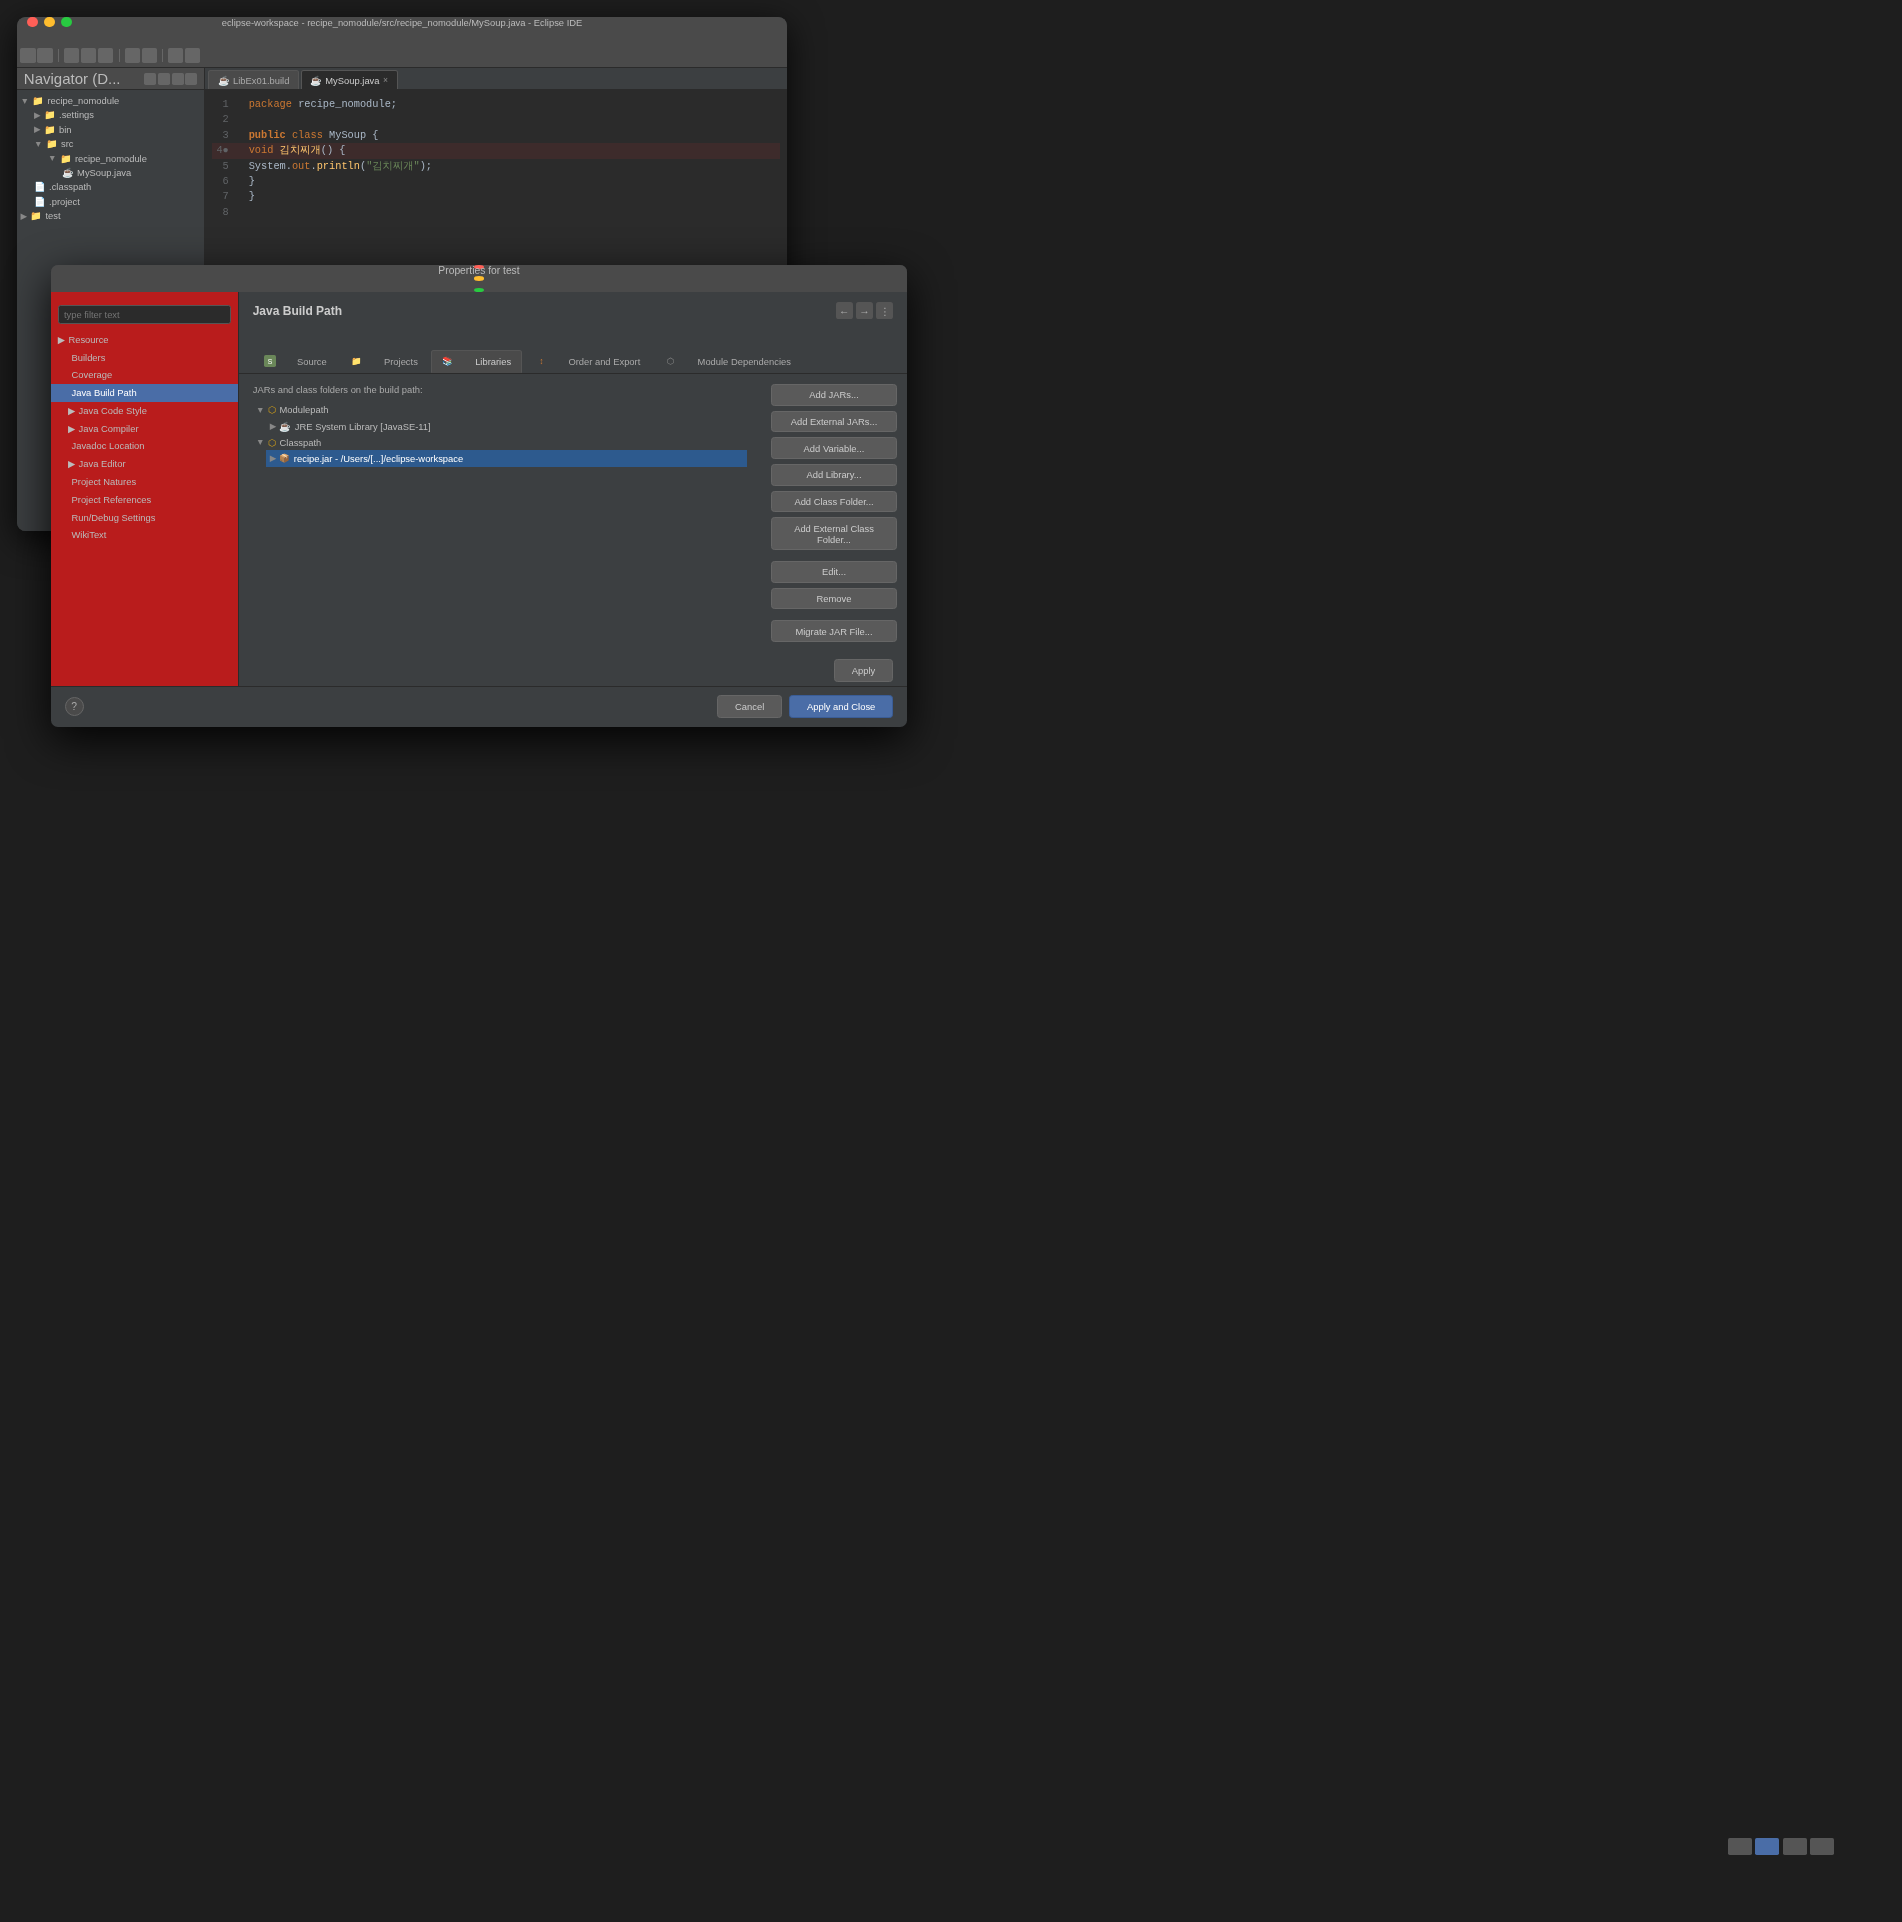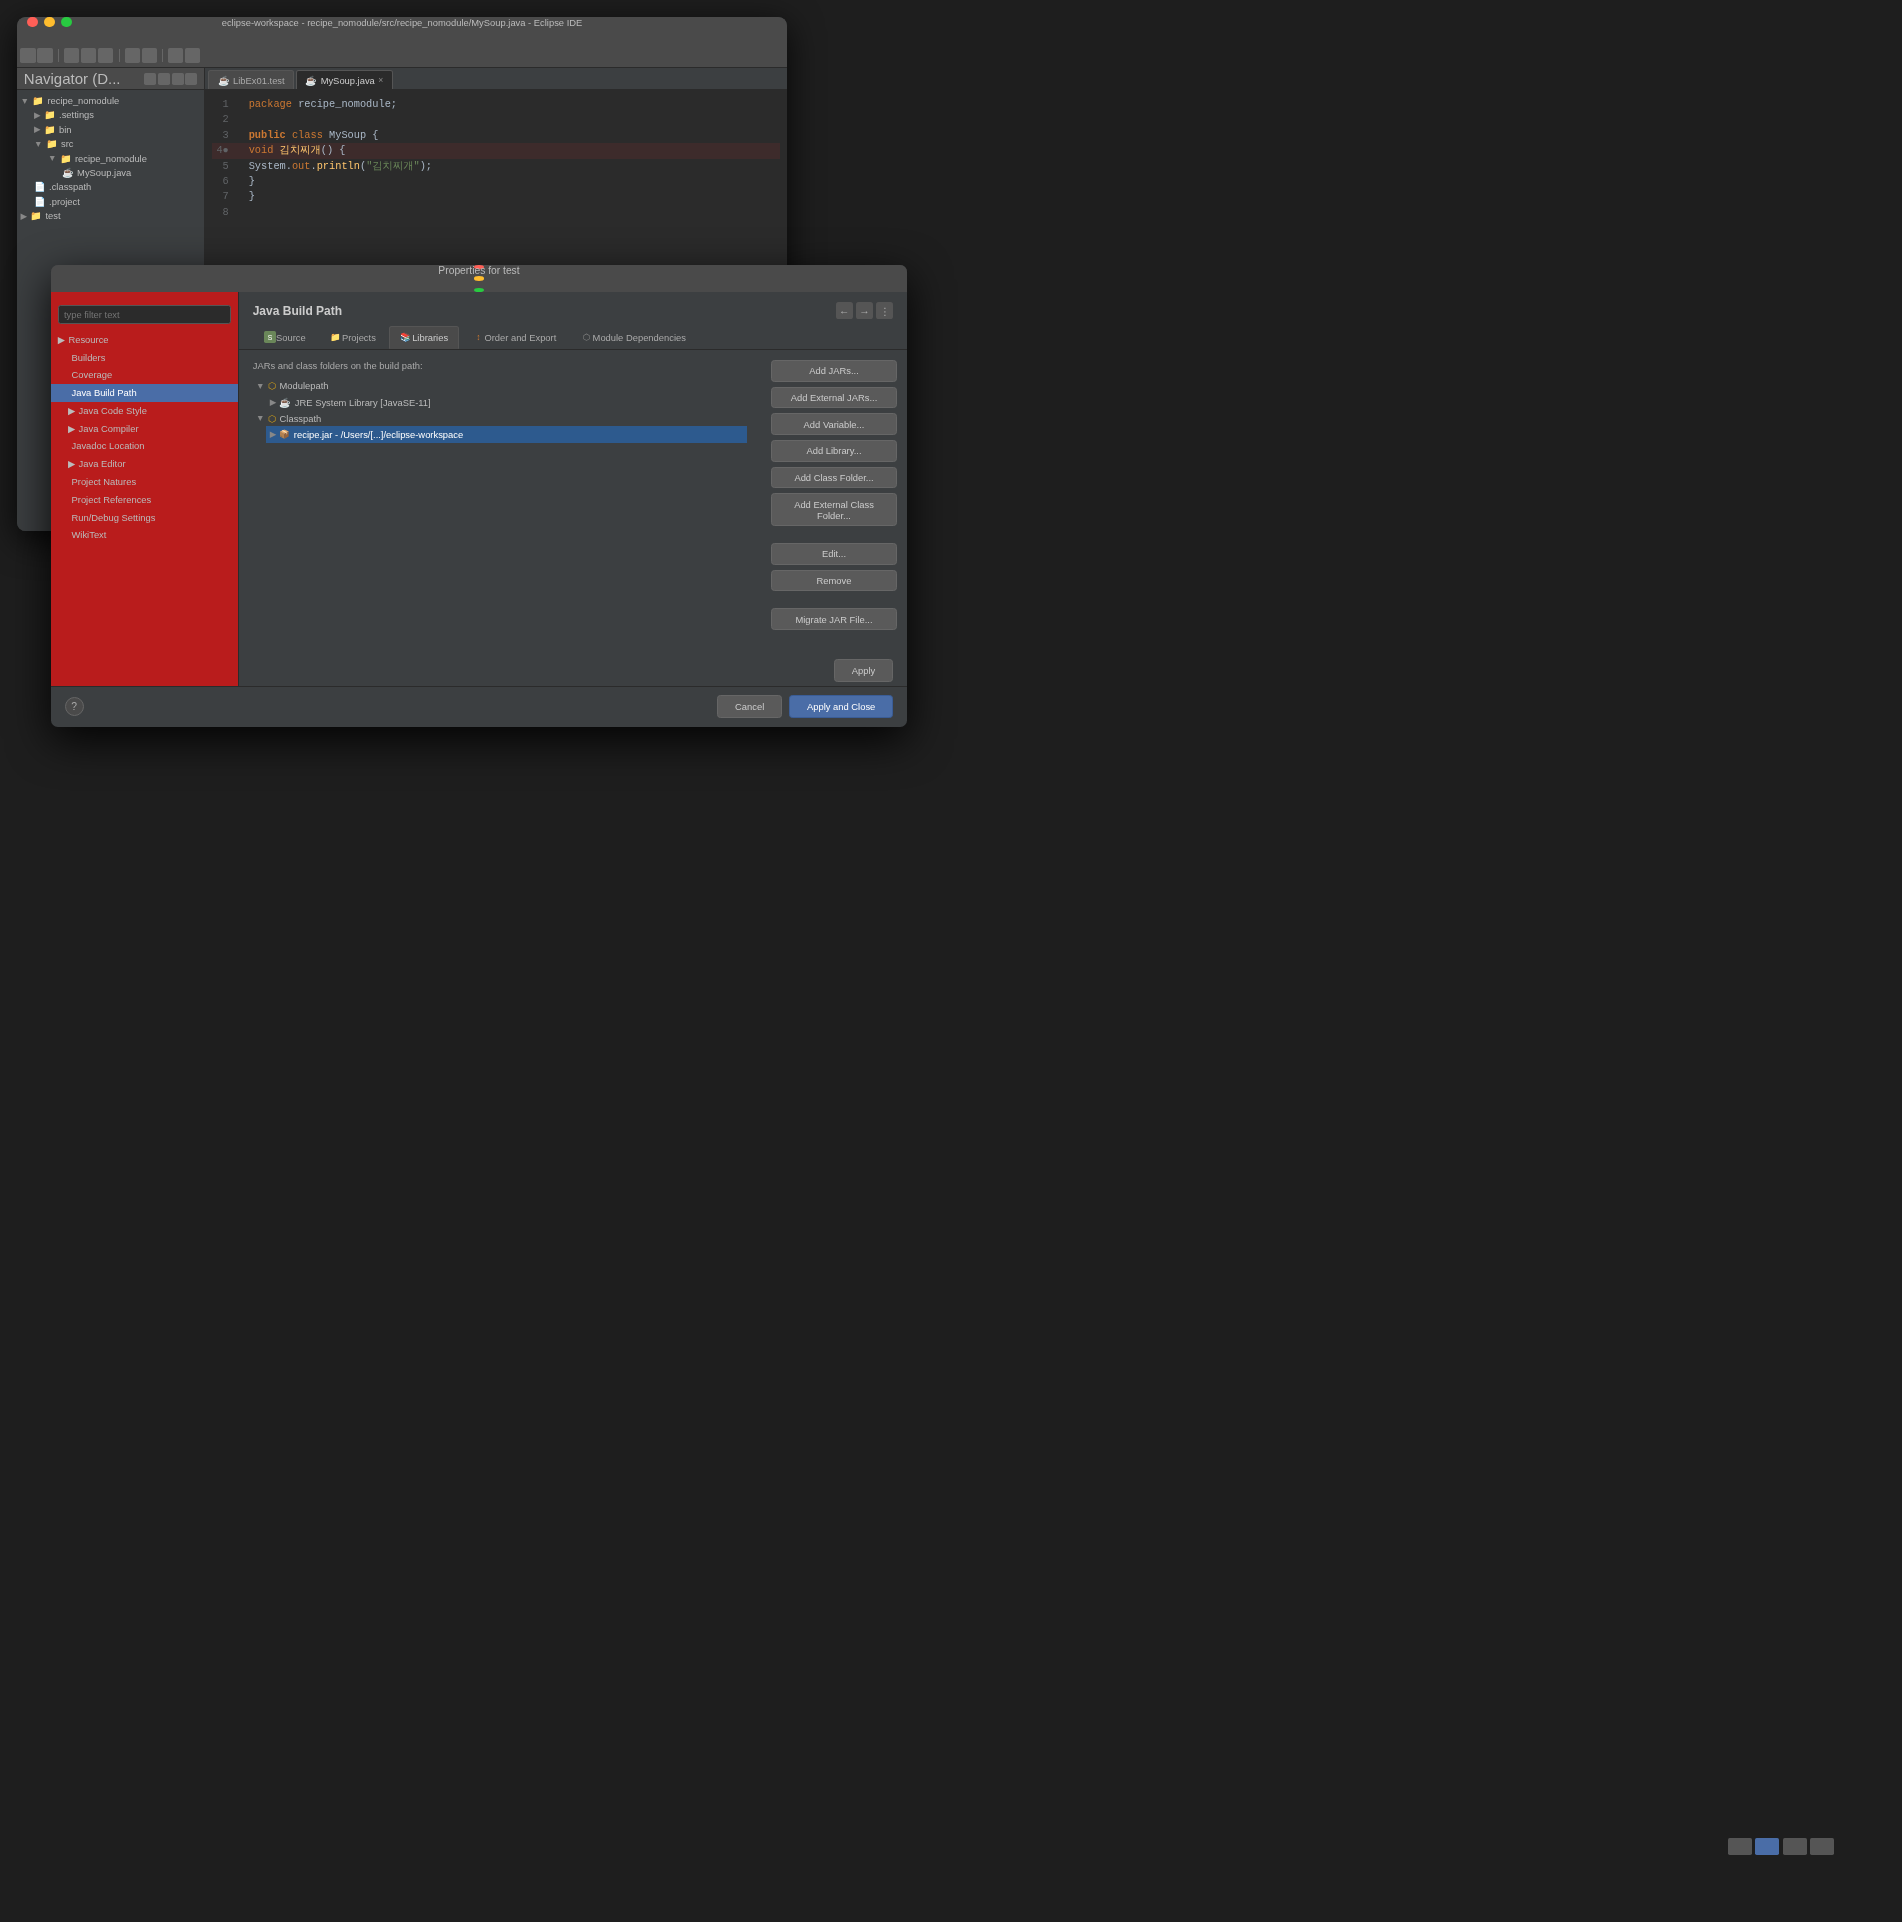--- a/index.html
+++ b/index.html
@@ -340,21 +340,22 @@
 
     .content-tab {
       padding: 4.3px 10.3px;
       font-size: 9.4px;
       color: #aaa;
       cursor: pointer;
       border: 0.9px solid transparent;
       border-radius: 2.6px 2.6px 0 0;
       display: flex;
       align-items: center;
-      gap: 0;
+      gap: 21px;
+      margin-top: 24px;
     }
 
     .content-tab.active {
       background: #4a4a4a;
       color: #ccc;
       border-color: #555;
       border-bottom-color: #4a4a4a;
     }
 
     .tab-icon {
@@ -595,21 +596,21 @@
           <span class="tree-arrow">▶</span>
           <span class="tree-icon folder-icon">📁</span>
           <span>test</span>
         </div>
       </div>
     </div>
     <div class="editor-area">
       <div class="editor-tabs">
         <div class="editor-tab">
           <span class="tree-icon java-icon">☕</span>
-          <span>LibEx01.test</span>
+          <span>LibEx01.build</span>
         </div>
         <div class="editor-tab active">
           <span class="tree-icon java-icon">☕</span>
           <span>MySoup.java</span>
           <span class="tab-close">×</span>
         </div>
       </div>
       <div class="code-editor">
         <div>
           <span class="line-numbers">1</span>

